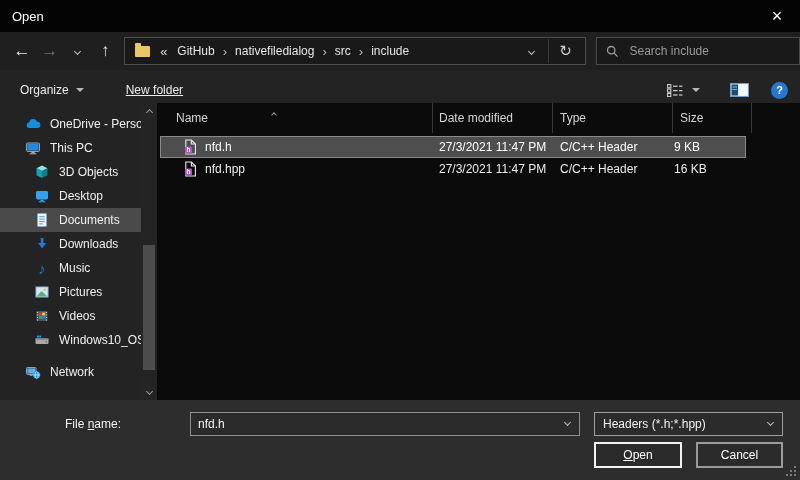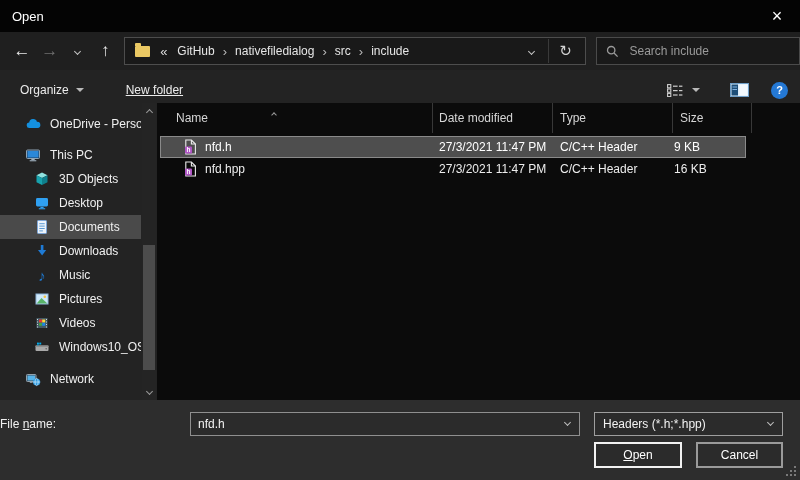--- a/index.html
+++ b/index.html
@@ -58,21 +58,21 @@
 
   
   .main{position:absolute;top:103px;left:0;width:800px;height:297px;display:flex;}
   .sidebar{width:157px;background:#232323;position:relative;flex:none;}
   .sb-items{padding-top:9px;}
   .side-item{height:24px;display:flex;align-items:center;gap:9px;padding-left:25px;
     margin-right:16px;font-size:12px;color:#f0f0f0;white-space:nowrap;overflow:hidden;}
   .side-item.ind{padding-left:34px;}
   .side-item.sel{background:#4a4a4a;}
   .side-item .sic{flex:none;display:flex;align-items:center;justify-content:center;width:16px;height:16px;}
-  .gap-top{margin-top:7px;}
+  .gap-top{}
   .gap-top2{margin-top:8px;}
   .note{color:#1e7ad4;font-size:15px;line-height:1;}
 
   .sb-scroll{position:absolute;top:0;right:1px;width:14px;height:297px;background:#242424;}
   .sb-arrow{position:absolute;left:0;width:14px;height:14px;display:flex;align-items:center;justify-content:center;}
   .sb-arrow.up{top:2px;} .sb-arrow.down{bottom:2px;}
   .sb-arrow .chev{border-color:#9a9a9a;width:5px;height:5px;border-width:1.4px;}
   .sb-thumb{position:absolute;left:1px;width:12px;top:142px;height:125px;background:#4c4c4c;}
 
   .listpane{flex:1;background:#0b0b0b;position:relative;color:#ededed;}
@@ -89,21 +89,21 @@
     align-items:center;font-size:12px;border:1px solid transparent;}
   .frow.sel{background:#4e4e4e;border-color:#8a8a8a;color:#ffffff;}
   .fcell{overflow:hidden;white-space:nowrap;}
   .fc-name{display:flex;align-items:center;gap:8px;padding-left:23px;}
   .fc-date{padding-left:5px;} .fc-type{padding-left:6px;}
   .fc-size{text-align:left;padding-right:6px;}
 
   
   .bottombar{position:absolute;top:400px;left:0;width:800px;height:80px;background:#2d2d2d;}
   .fname-label{position:absolute;top:12px;left:0;width:186px;height:24px;line-height:24px;
-    text-align:left;font-size:12px;color:#f0f0f0;white-space:pre;}
+    text-align:center;font-size:12px;color:#f0f0f0;white-space:pre;}
   .mn{text-decoration:underline;}
   .combo{position:absolute;height:24px;background:#2b2b2b;border:1px solid #8f8f8f;
     display:flex;align-items:center;}
   .fname-combo{top:12px;left:190px;width:390px;}
   .fname-combo input{flex:1;background:transparent;border:none;outline:none;color:#f2f2f2;
     font-size:12px;font-family:inherit;padding:0 0 0 7px;}
   .ftype-combo{top:12px;left:594px;width:189px;border-color:#9e9e9e;color:#f2f2f2;font-size:12px;}
   .ftype-combo .val{flex:1;padding-left:8px;white-space:nowrap;overflow:hidden;}
   .combo-drop{width:24px;height:100%;display:flex;align-items:center;justify-content:center;}
   .combo-drop .chev{border-color:#bdbdbd;width:5px;height:5px;border-width:1.4px;margin-top:-3px;}

